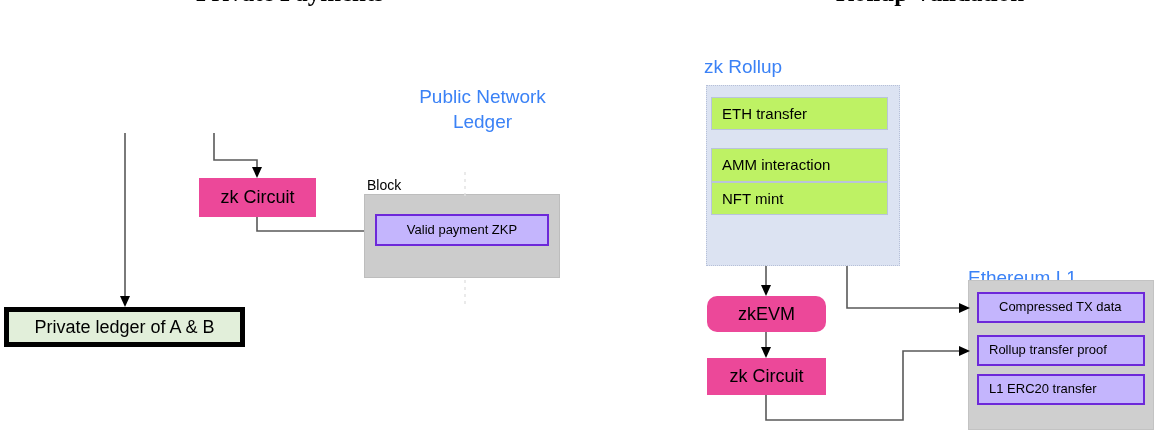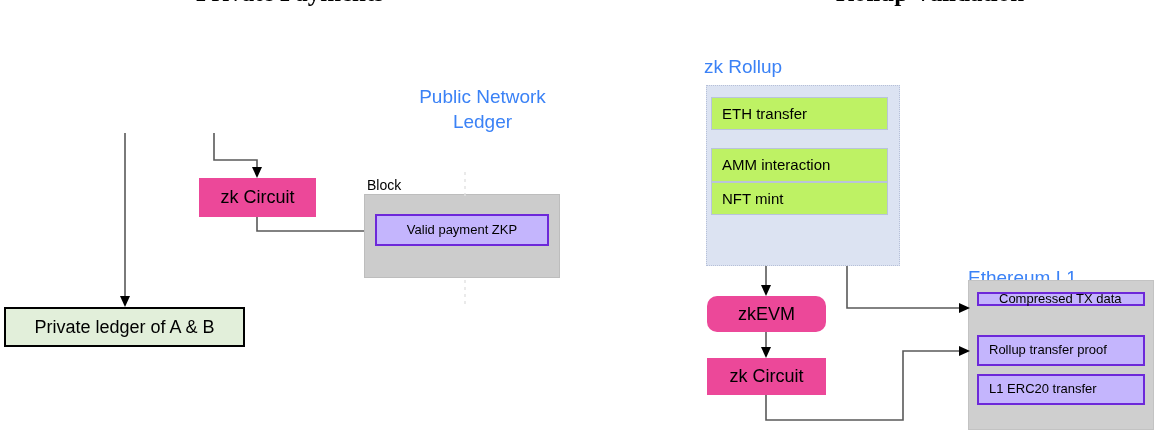--- a/index.html
+++ b/index.html
@@ -34,21 +34,21 @@
     line-height:1.15;
     color:#000;
   }
   .node-white{
     background:#ffffff;
     border:1px solid #d2d2d2;
     font-size:19px;
     flex-direction:column;
   }
   .node-orange{background:#ec4899;border:none;font-size:18px;}
-  .node-green{background:#e2efda;border:2px solid #000000;font-size:18px;}
+  .node-green{background:#e2efda;border:5px solid #000000;font-size:18px;}
   .node-blue-inner{
     background:#bef264;border:1px solid #b9c4da;
     justify-content:flex-start;padding-left:10px;font-size:15px;
   }
   .node-gray-inner{
     background:#c4b5fd;border:2px solid #6d28d9;
     justify-content:flex-start;padding-left:10px;font-size:13px;
   }
   .node-gray-inner.center{justify-content:center;padding-left:0;}
 
@@ -101,21 +101,21 @@
   <div class="abs node node-blue-inner" style="left:711px;top:148px;width:177px;height:34px;">AMM interaction</div>
   <div class="abs node node-blue-inner" style="left:711px;top:182px;width:177px;height:33px;">NFT mint</div>
 
   <div class="abs node node-orange" style="left:707px;top:296px;width:119px;height:36px;border-radius:10px;">zkEVM</div>
 
   <div class="abs node node-orange" style="left:707px;top:358px;width:119px;height:37px;">zk Circuit</div>
 
   <div class="abs label" style="left:968px;top:251px;margin-top:16px;">Ethereum L1</div>
 
   <div class="abs cont-gray" style="left:968px;top:280px;width:186px;height:150px;"></div>
-  <div class="abs node node-gray-inner" style="left:977px;top:292px;width:168px;height:14px;padding-left:20px;">Compressed  TX data</div>
+  <div class="abs node node-gray-inner" style="left:977px;top:292px;width:168px;height:31px;padding-left:20px;">Compressed  TX data</div>
   <div class="abs node node-gray-inner" style="left:977px;top:335px;width:168px;height:31px;">Rollup transfer proof</div>
   <div class="abs node node-gray-inner" style="left:977px;top:374px;width:168px;height:31px;">L1 ERC20 transfer</div>
 
   <svg id="wires" viewBox="0 0 1162 430" width="1162" height="430">
 
     <path class="divider" d="M465,172 L465,200"></path>
     <path class="divider" d="M465,280 L465,305"></path>
 
     <path class="wire" d="M125,133 L125,300"></path>
     <polygon class="wire-head" points="125,307 120,296 130,296"></polygon>

